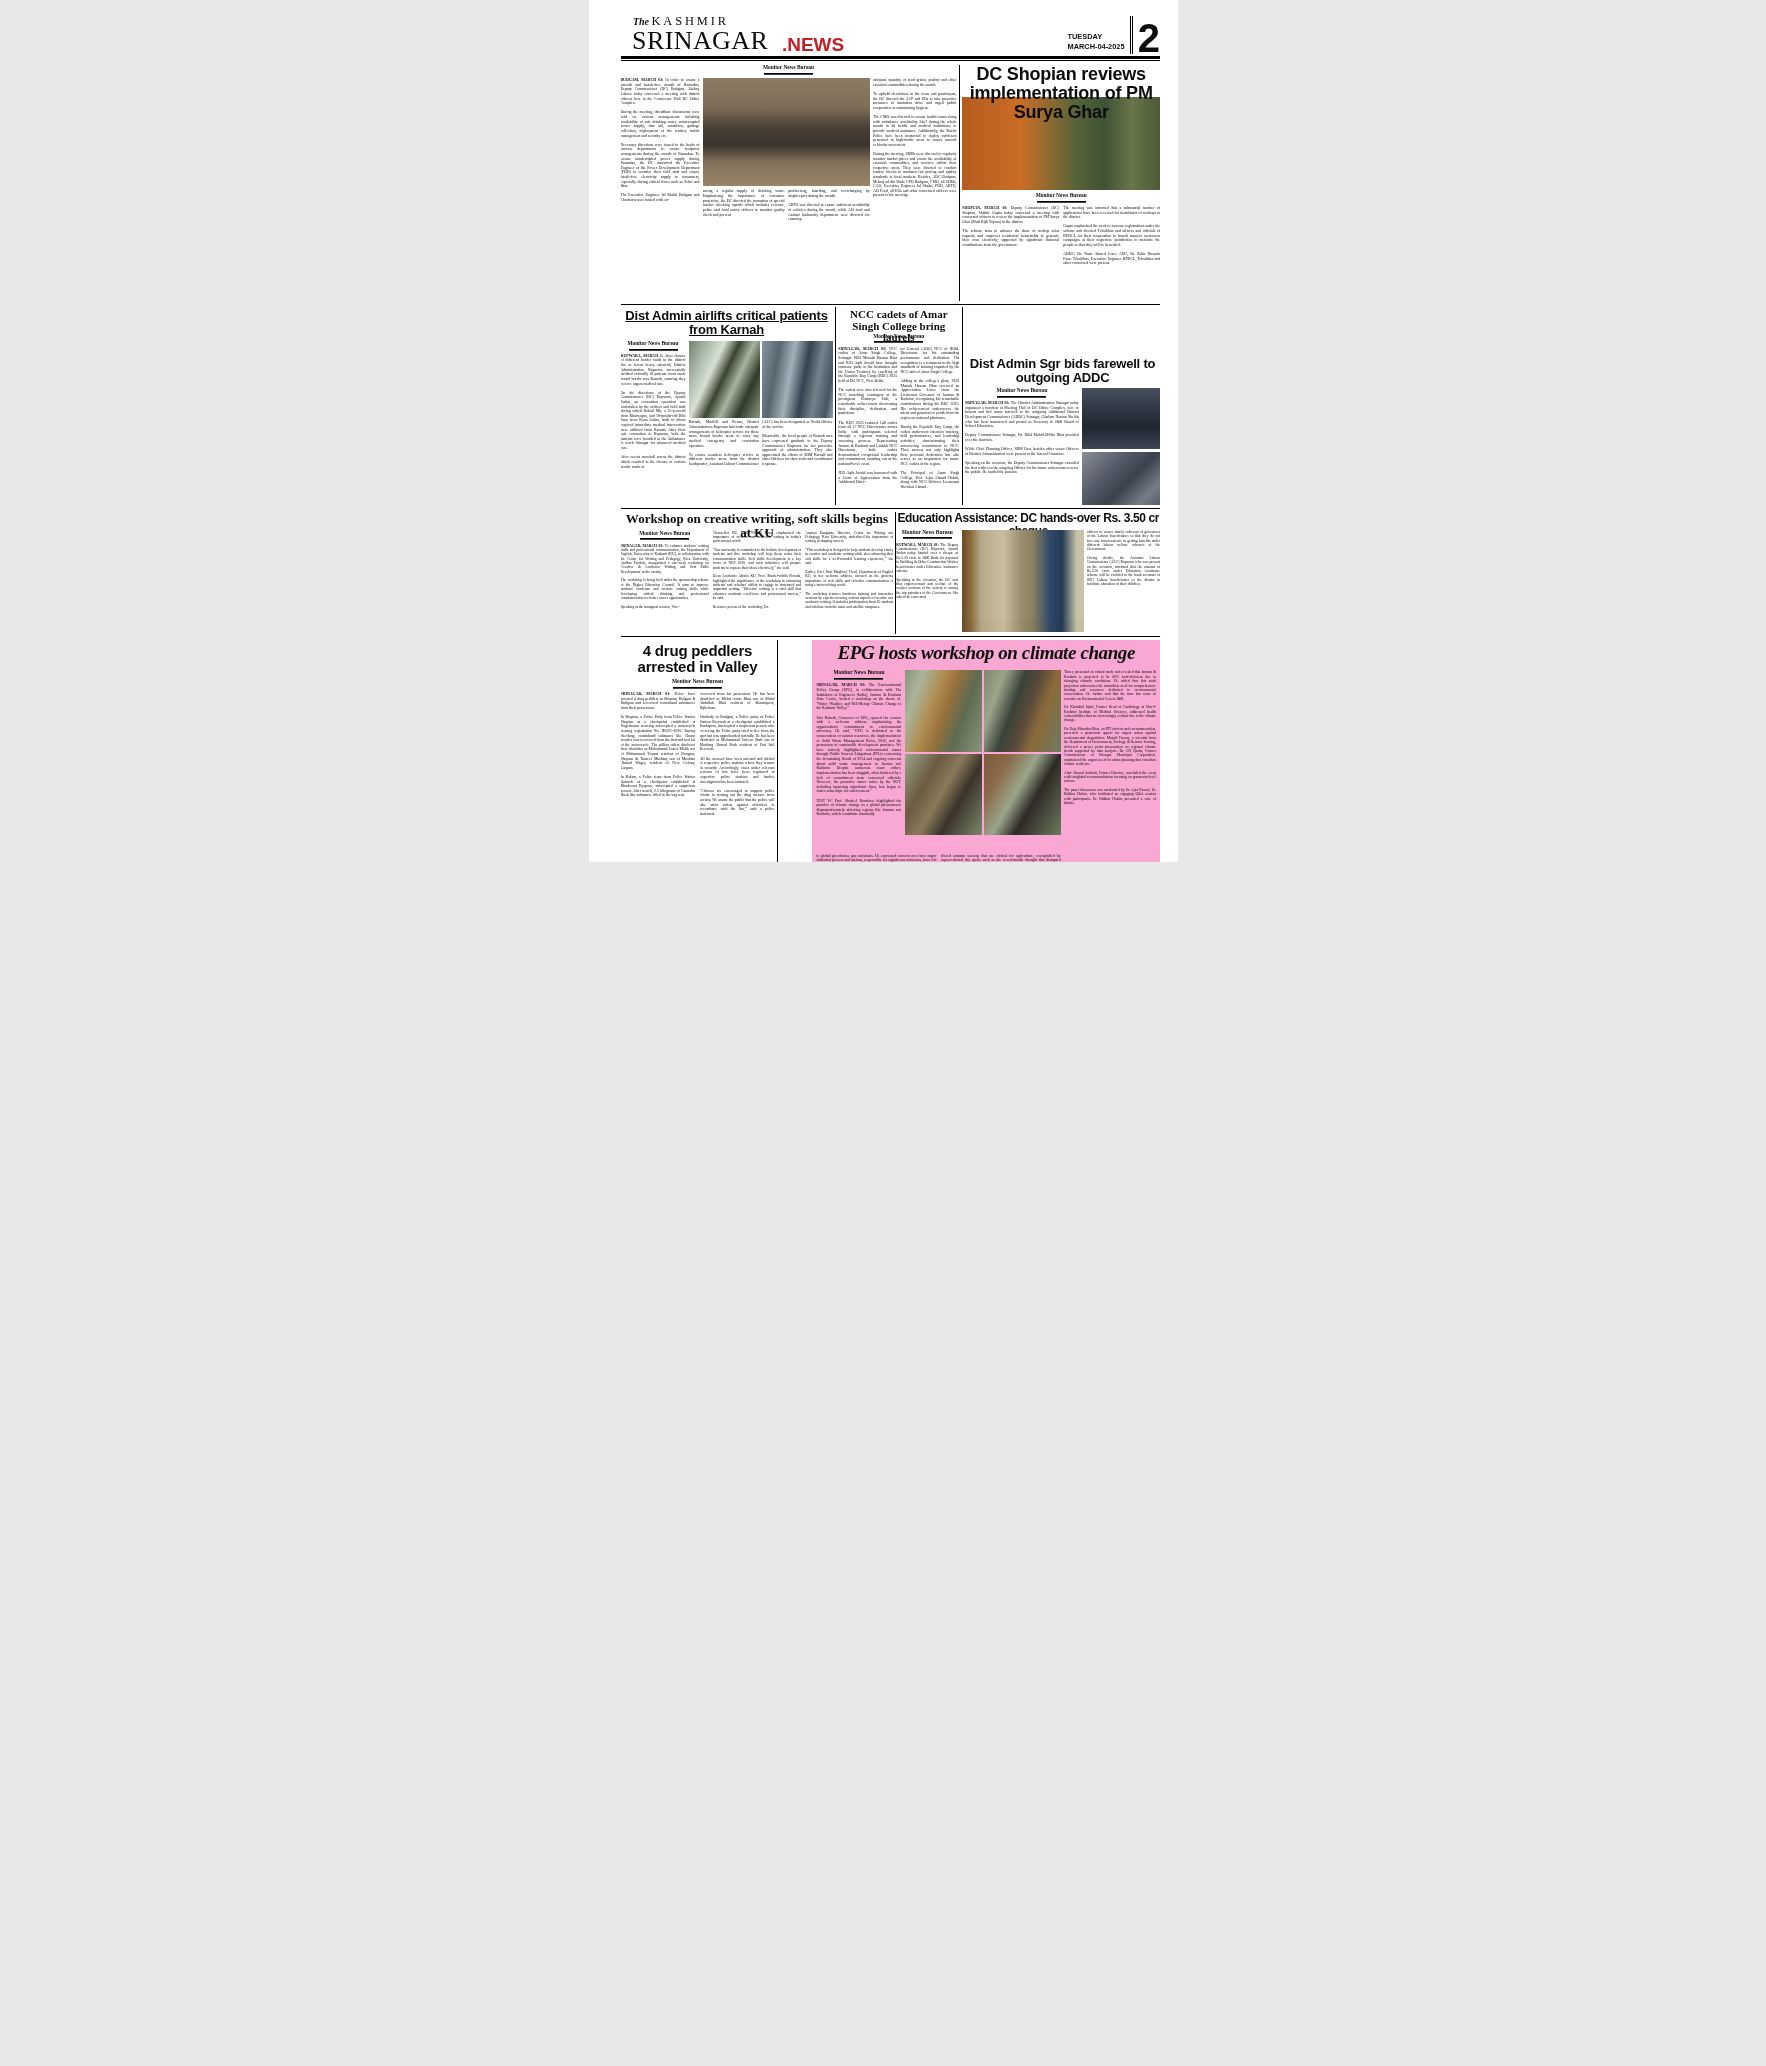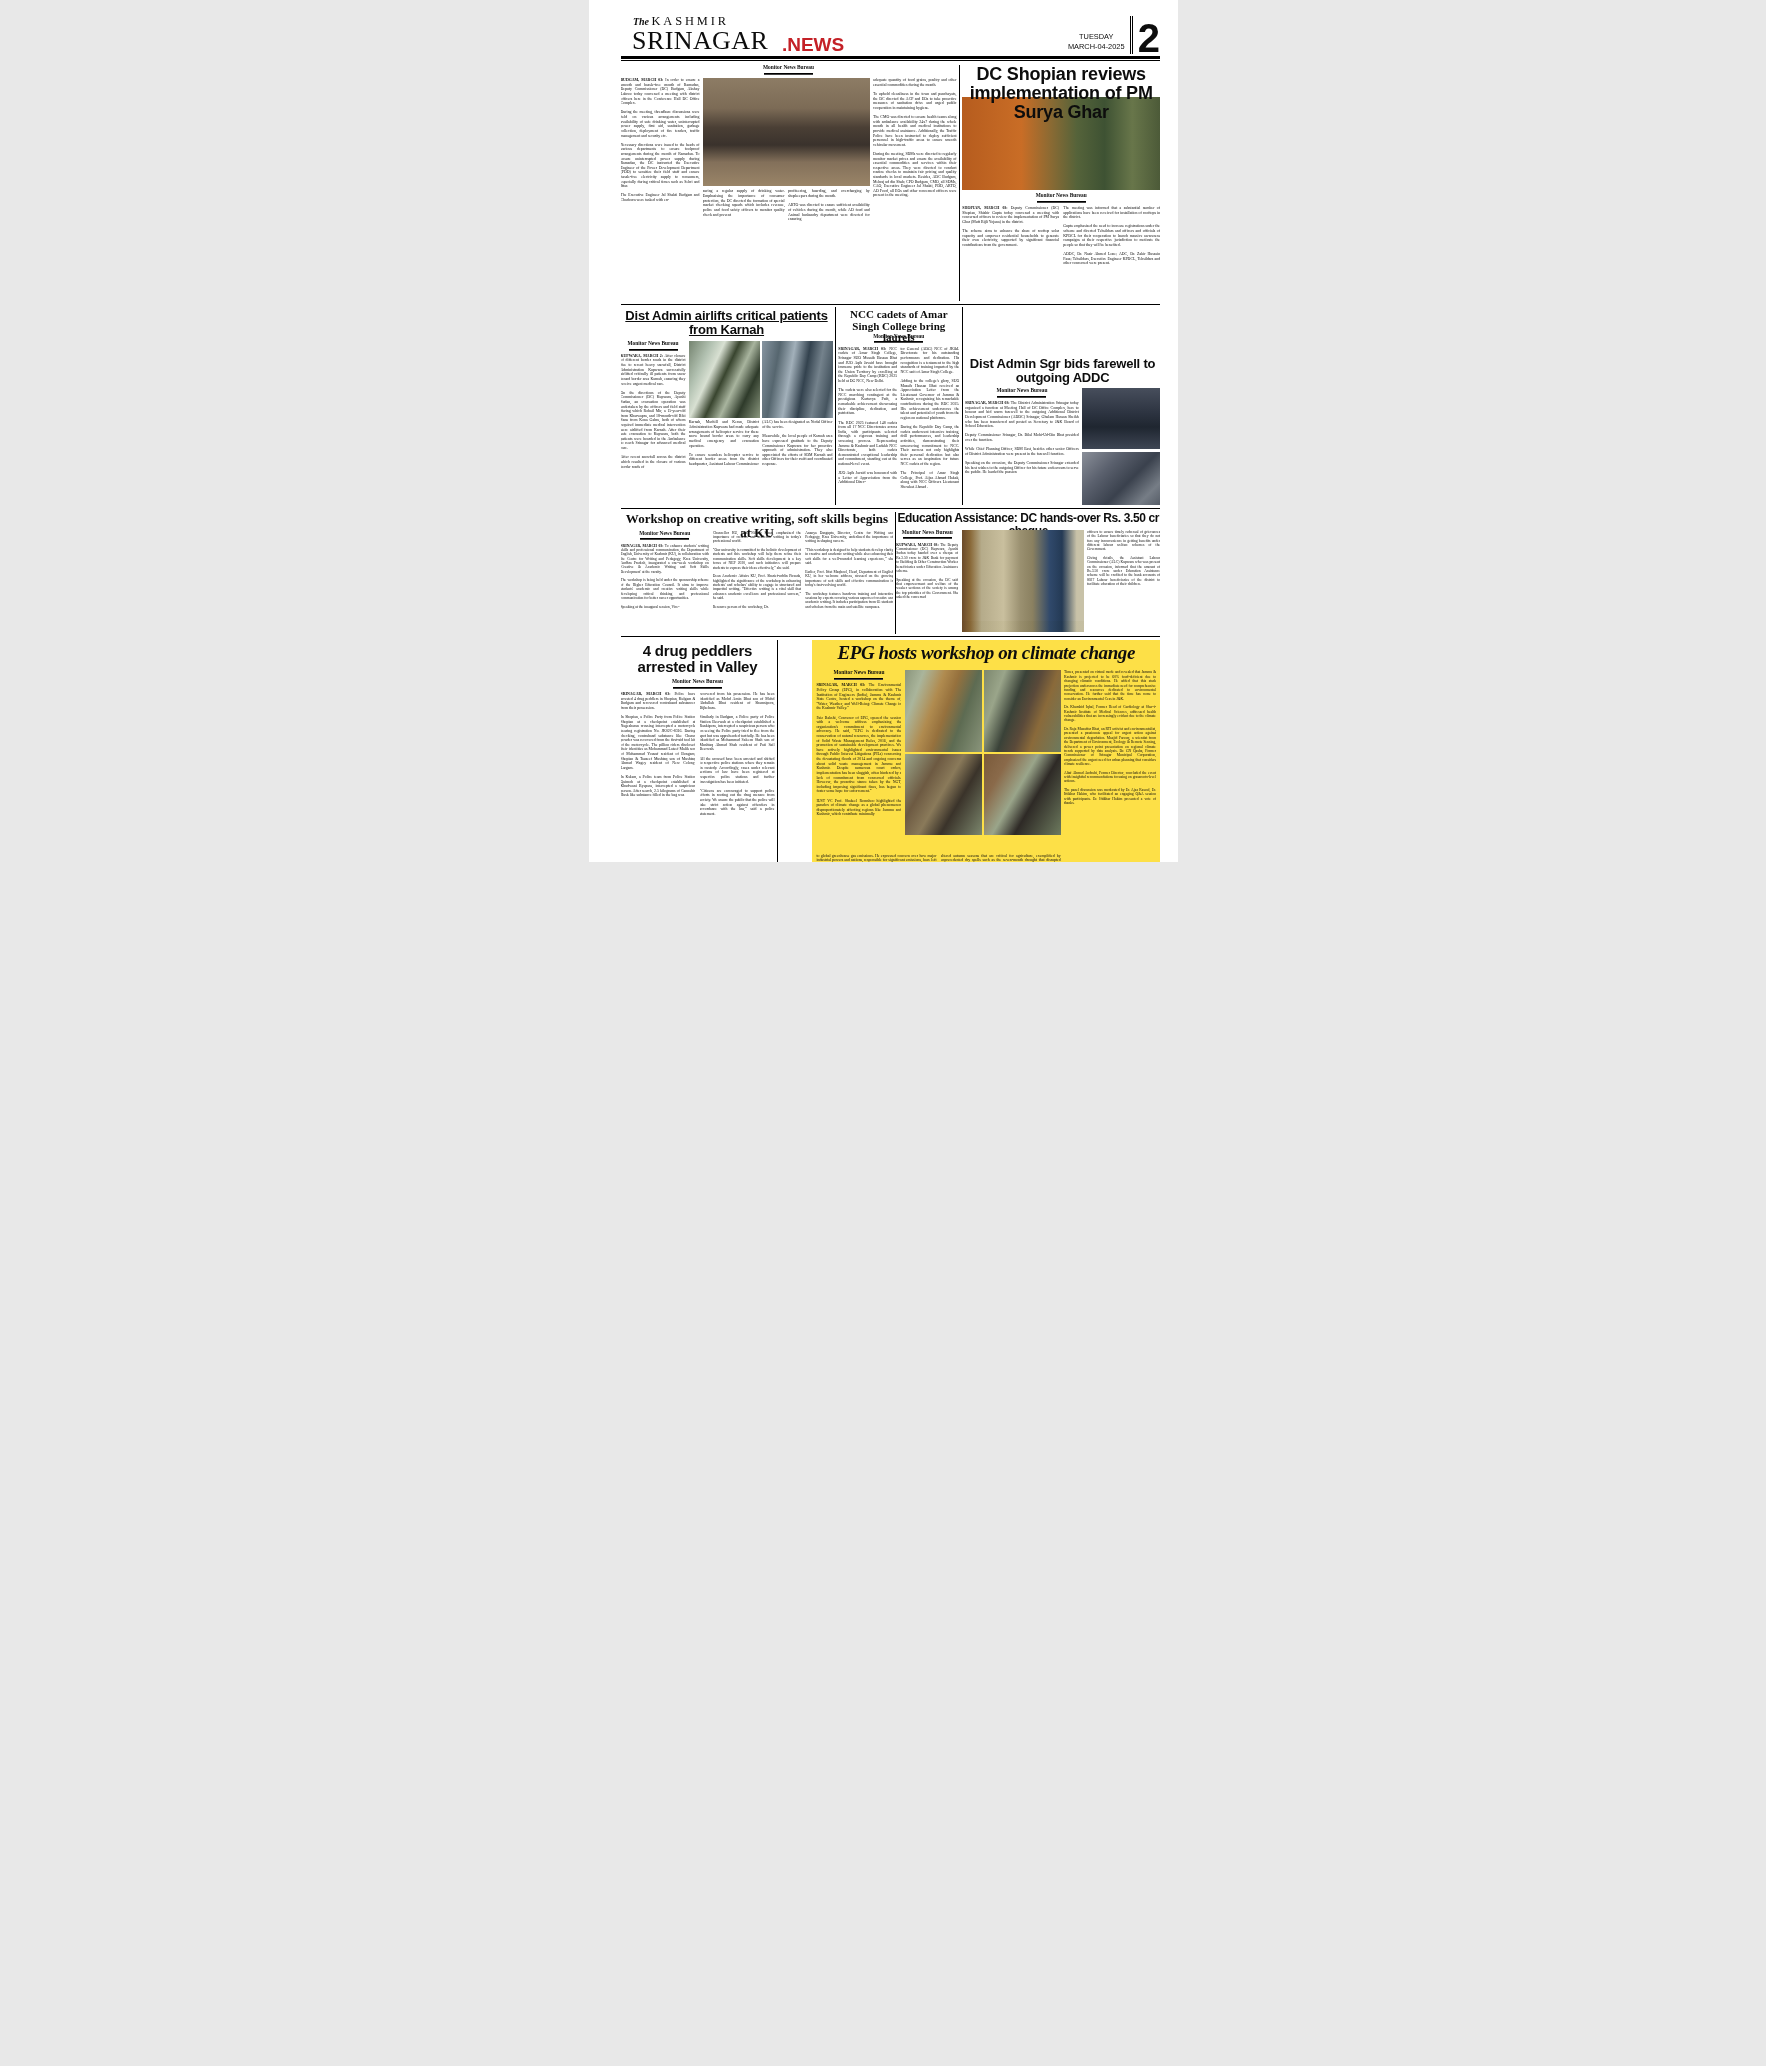--- a/index.html
+++ b/index.html
@@ -10,21 +10,21 @@
   
   .masthead { display:flex; justify-content:space-between; align-items:flex-end; height:48px; }
   .logo { margin-left:11.6px; line-height:1; }
   .logo-line1 { display:flex; align-items:flex-end; gap:2.5px; margin-left:0.8px; }
   .logo-the { font-style:italic; font-size:10px; font-weight:bold; }
   .logo-kashmir { font-size:12.4px; letter-spacing:2.9px; font-weight:500; }
   .logo-line2 { display:flex; align-items:flex-end; gap:1.7px; margin-top:0.8px; }
   .logo-monitor { font-size:26px; letter-spacing:0.4px; }
   .logo-news { font-family:"Liberation Sans", sans-serif; font-weight:bold; font-size:19px;margin-left:12px; }
   .issue { display:flex; align-items:flex-end; gap:5px; }
-  .issue-date { text-align:center; font-family:"Liberation Sans",sans-serif; font-weight:normal;
+  .issue-date { text-align:left; font-family:"Liberation Sans",sans-serif; font-weight:bold;
                 font-size:7.4px; line-height:1.3; padding-bottom:2.5px; }
   .issue-sep { width:3.3px; height:38px; background:linear-gradient(90deg,#000 0 0.8px,#fff 0.8px 2.1px,#000 2.1px 3.3px); }
   .issue-page { font-family:"Liberation Sans",sans-serif; font-weight:bold; font-size:40px; line-height:.78; }
   .rule-thick { height:3.3px; background:#000; margin-top:2.1px; }
   .rule-thin  { height:0.8px; background:#000; margin-top:1.2px; }
 
   
   .h-serif { font-family:"Liberation Serif",serif; font-weight:bold; text-align:center; line-height:1.05; }
   .h-sans  { font-family:"Liberation Sans",sans-serif; font-weight:bold; text-align:center; line-height:1.04; letter-spacing:-0.2px; }
   .byline { text-align:center; font-weight:bold; font-size:5.4px; line-height:1.1; }
@@ -98,21 +98,21 @@
      background:linear-gradient(90deg,#6b4a2a 0%,#8a6a3a 7%,#b5ab8a 16%,#c9bf9e 34%,#9a9070 48%,#8a8060 58%,#30496b 72%,#243a55 82%,#c8c2a8 94%),
      linear-gradient(0deg, rgba(250,250,245,.95) 0 11%, rgba(0,0,0,0) 11%); background-blend-mode:multiply; }
   .edu-c2 { flex:1; }
 
   
   .row4 { display:flex; gap:2.5px; height:234px; }
   .sec-drugs { flex:0 0 154px; overflow:hidden; padding-top:3.3px; }
   .drugs-head { font-size:15px; height:36px; }
   .drugs-body { display:flex; gap:4.1px; height:177px; margin-top:1.7px; }
   .drugs-body .colwrap { flex:1; }
-  .sec-epg { flex:1; background:#fde047; overflow:hidden; padding:3.3px 4.1px;margin-left:32px; }
+  .sec-epg { flex:1; background:#f9a8d4; overflow:hidden; padding:3.3px 4.1px;margin-left:32px; }
   .epg-head { font-size:19px; font-style:italic; height:24px; text-align:center; letter-spacing:-0.4px; }
   .epg-body { display:grid; grid-template-columns:85px 156px 1fr; gap:3.3px; height:198px; margin-top:3.3px; }
   .epg-left { grid-column:1; grid-row:1; overflow:hidden; }
   .epg-photos { grid-column:2; grid-row:1; display:grid; grid-template-columns:1fr 1fr; grid-template-rows:1fr 1fr; gap:2.1px; height:165px; }
   .epg-photo { width:100%; height:100%; }
   .epg-photo-a { background:linear-gradient(110deg,#8a957b 0%,#aab59b 18%,#b08b4f 38%,#96713d 52%,#5d6b52 70%,#8a957b 100%); }
   .epg-photo-b { background:linear-gradient(110deg,#7c876d 0%,#9aa58a 20%,#3a4238 40%,#5a4a3a 55%,#8a6a3a 70%,#6d7a5e 100%); }
   .epg-photo-c { background:linear-gradient(120deg,#9aa58a 0%,#6d5a42 30%,#8a7a5a 48%,#3a332a 66%,#7c876d 100%); }
   .epg-photo-d { background:linear-gradient(120deg,#7a5a3a 0%,#8a6a4a 22%,#9aa58a 44%,#2e2a26 62%,#6d7a5e 100%); }
   .epg-right { grid-column:3; grid-row:1 / span 2; overflow:hidden; }

